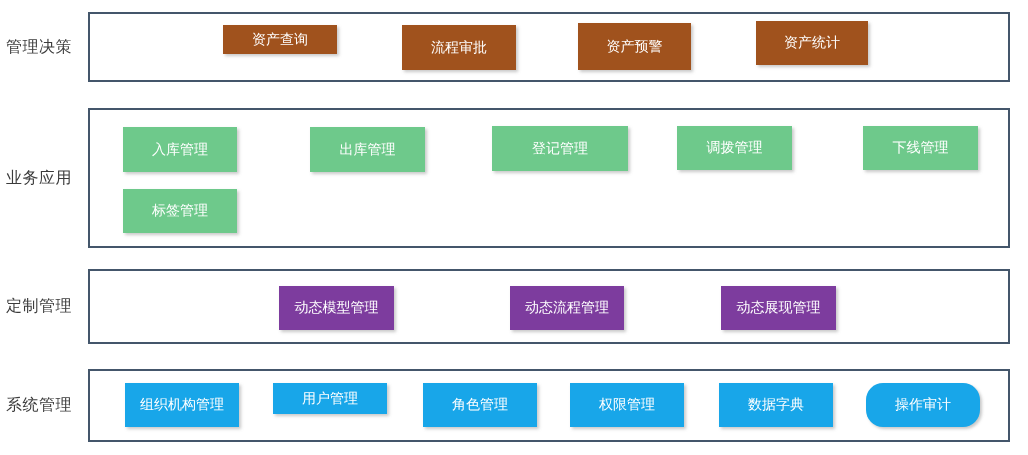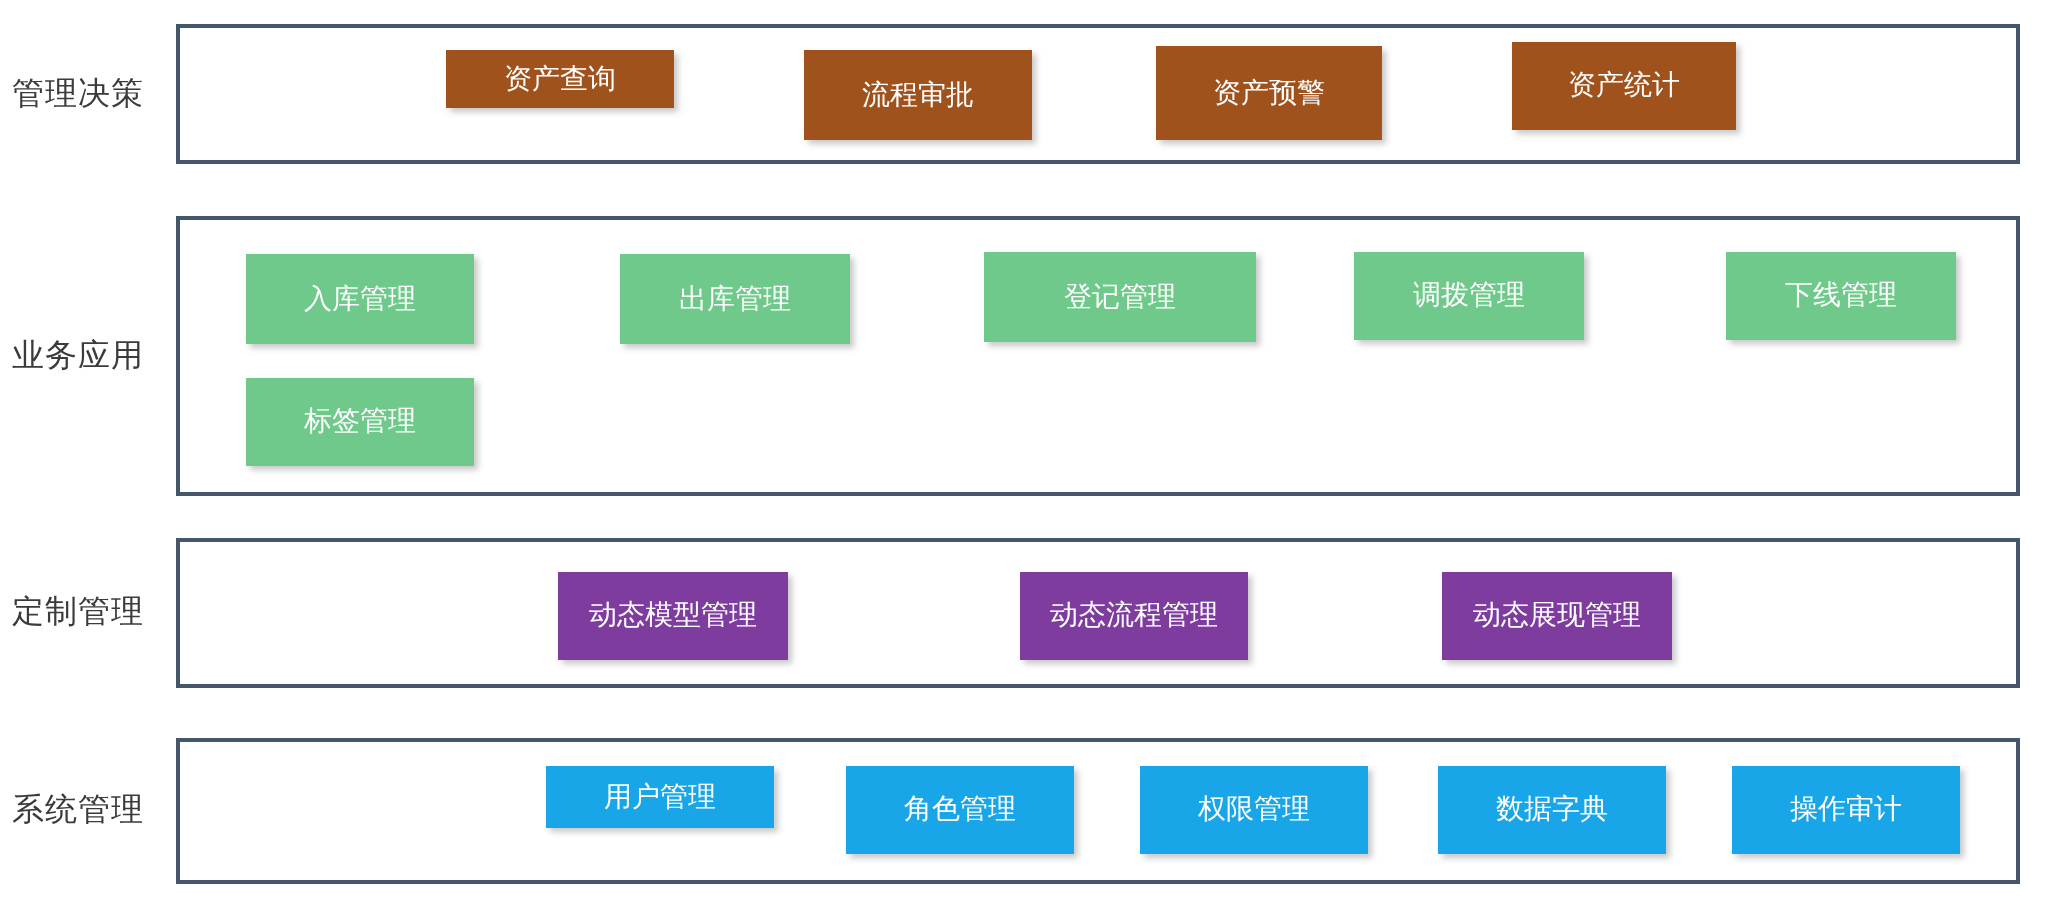--- a/index.html
+++ b/index.html
@@ -74,19 +74,20 @@
   <div class="node c-green" style="left:123px; top:189px; width:114px; height:44px;">标签管理</div>
 
   <div class="layer-label" style="top:269px; height:75px;">定制管理</div>
   <div class="container-box" style="top:269px; height:75px;"></div>
   <div class="node c-purple" style="left:279px; top:286px; width:115px; height:44px;">动态模型管理</div>
   <div class="node c-purple" style="left:510px; top:286px; width:114px; height:44px;">动态流程管理</div>
   <div class="node c-purple" style="left:721px; top:286px; width:115px; height:44px;">动态展现管理</div>
 
   <div class="layer-label" style="top:369px; height:73px;">系统管理</div>
   <div class="container-box" style="top:369px; height:73px;"></div>
+  <div class="node c-blue" style="left:125px; top:383px; width:114px; height:44px;">组织机构管理</div>
   <div class="node c-blue" style="left:273px; top:383px; width:114px; height:31px;">用户管理</div>
   <div class="node c-blue" style="left:423px; top:383px; width:114px; height:44px;">角色管理</div>
   <div class="node c-blue" style="left:570px; top:383px; width:114px; height:44px;">权限管理</div>
   <div class="node c-blue" style="left:719px; top:383px; width:114px; height:44px;">数据字典</div>
-  <div class="node c-blue" style="left:866px; top:383px; width:114px; height:44px;">操作审计</div>
+  <div class="node c-blue" style="left:866px; top:383px; width:114px; height:44px;border-radius:17px;">操作审计</div>
 
 </div>
 
 </body></html>

